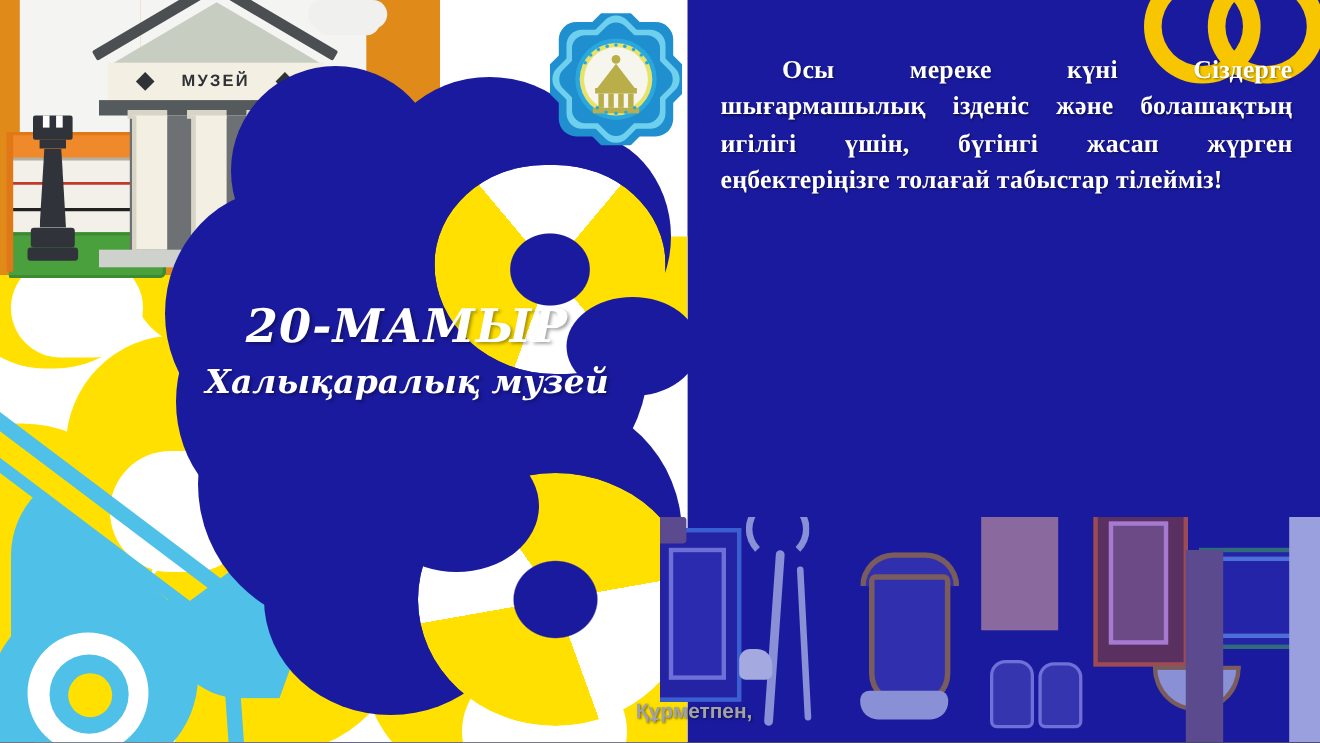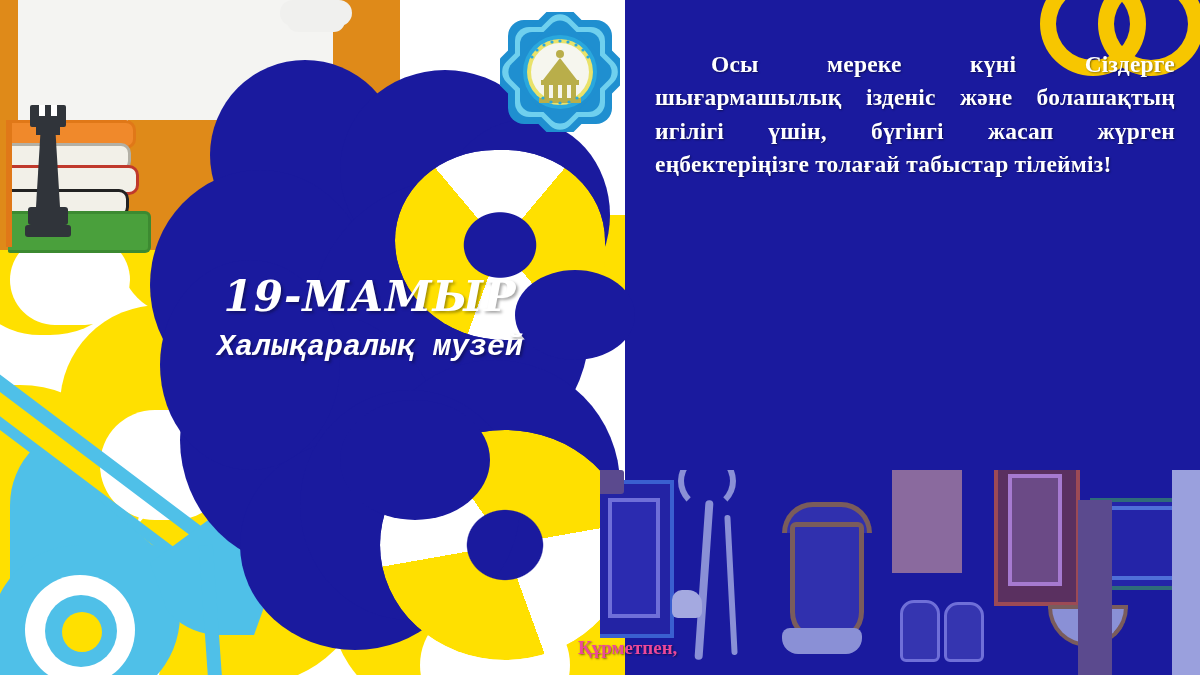--- a/index.html
+++ b/index.html
@@ -51,33 +51,33 @@
   
   .blob{position:absolute;left:150px;top:60px;width:470px;height:560px;}
   .blob span{position:absolute;background:#1a1a9e;border-radius:50%;}
 
   
   .title-wrap{position:absolute;left:160px;top:275px;width:420px;text-align:center;color:#fff;
      font-family:"DejaVu Serif", serif;font-style:italic;}
   .t1{font-size:42px;font-weight:bold;letter-spacing:1px;line-height:1.05;
       text-shadow:2px 2px 3px rgba(0,0,0,.35);}
   .t2{font-size:30px;font-weight:bold;margin-top:10px;line-height:1.25;
-      text-shadow:2px 2px 3px rgba(0,0,0,.35);font-family:Liberation Mono, monospace;}
+      text-shadow:2px 2px 3px rgba(0,0,0,.35);}
   .t3{font-size:30px;font-weight:bold;line-height:1.25;text-shadow:2px 2px 3px rgba(0,0,0,.35);}
 
   
   .emblem{position:absolute;left:500px;top:12px;width:120px;height:120px;}
 
   
   .right-text{position:absolute;left:655px;top:48px;width:520px;color:#ffffff;
     font-family:"Liberation Serif", serif;font-weight:bold;font-size:23.5px;line-height:1.42;
     text-align:justify;text-shadow:1px 1px 2px rgba(0,0,0,.45);letter-spacing:.2px;}
   .right-text p{margin:0 0 14px 0;text-indent:56px;}
   .right-text p:last-child{margin-bottom:0;}
-  .sign{position:absolute;left:578px;top:637px;color:#ec4899;font-family:Liberation Serif, serif;
+  .sign{position:absolute;left:578px;top:637px;color:#a3a3a3;font-family:Liberation Sans, sans-serif;
     font-weight:bold;font-size:19px;text-shadow:1px 1px 2px rgba(0,0,0,.5);}
 
   
   .artifacts{position:absolute;left:600px;top:470px;width:600px;height:205px;overflow:hidden;}
   .art{position:absolute;}
   .frame{border:4px solid;}
 </style>
 </head>
 <body>
 
@@ -135,20 +135,38 @@
     <div class="chess">
       <div class="chess-top"></div>
       <div class="chess-notch" style="left:11px;"></div>
       <div class="chess-notch" style="left:23px;"></div>
       <div class="chess-neck"></div>
       <div class="chess-body"></div>
       <div class="chess-base"></div>
       <div class="chess-foot"></div>
     </div>
 
+    <div class="museum">
+      <div class="pediment"></div>
+      <div class="roof-l"></div>
+      <div class="roof-r"></div>
+      <div class="architrave"></div>
+      <div class="diam" style="left:48px;"></div>
+      <div class="diam" style="left:175px;"></div>
+      <div class="arch-text">МУЗЕЙ</div>
+      <div class="entab"></div>
+      <div class="innerdark"></div>
+      <div class="col-cap" style="left:38px;top:100px;"></div>
+      <div class="col" style="left:42px;"></div>
+      <div class="col-cap" style="left:92px;top:100px;"></div>
+      <div class="col" style="left:96px;"></div>
+      <div class="col-cap" style="left:146px;top:100px;"></div>
+      <div class="col" style="left:150px;"></div>
+      <div class="base"></div>
+    </div>
   </div>
 
   <div class="blob">
     <span style="left:60px;top:0px;width:190px;height:190px;"></span>
     <span style="left:190px;top:10px;width:210px;height:200px;"></span>
     <span style="left:0px;top:110px;width:220px;height:230px;"></span>
     <span style="left:160px;top:120px;width:280px;height:290px;"></span>
     <span style="left:30px;top:250px;width:260px;height:260px;"></span>
     <span style="left:220px;top:300px;width:250px;height:250px;"></span>
     <span style="left:90px;top:380px;width:230px;height:210px;"></span>
@@ -220,21 +238,21 @@
             <circle cx="9" cy="30" r="1.6"></circle>
             <circle cx="17" cy="26" r="1.6"></circle>
           <circle cx="-9" cy="30" r="1.6"></circle>
             <circle cx="-17" cy="26" r="1.6"></circle>
         </g>
       </g>
     </svg>
   </div>
 
   <div class="title-wrap">
-    <div class="t1">19-МАМЫР</div>
+    <div class="t1">20-МАМЫР</div>
     <div class="t2">Халықаралық музей</div>
   </div>
 
   <div class="artifacts">
 
     <div class="art frame" style="left:-8px;top:10px;width:74px;height:150px;border-color:#3a5fd0;background:#2323a4;"></div>
     <div class="art frame" style="left:8px;top:28px;width:44px;height:112px;border-color:#6f6fd8;background:#2b2bb0;"></div>
     <div class="art" style="left:-30px;top:0px;width:54px;height:24px;background:#5b4a8e;border-radius:3px;"></div>
 
     <div class="art" style="left:100px;top:30px;width:8px;height:160px;background:#8a90d6;border-radius:4px;transform:rotate(4deg);"></div>

